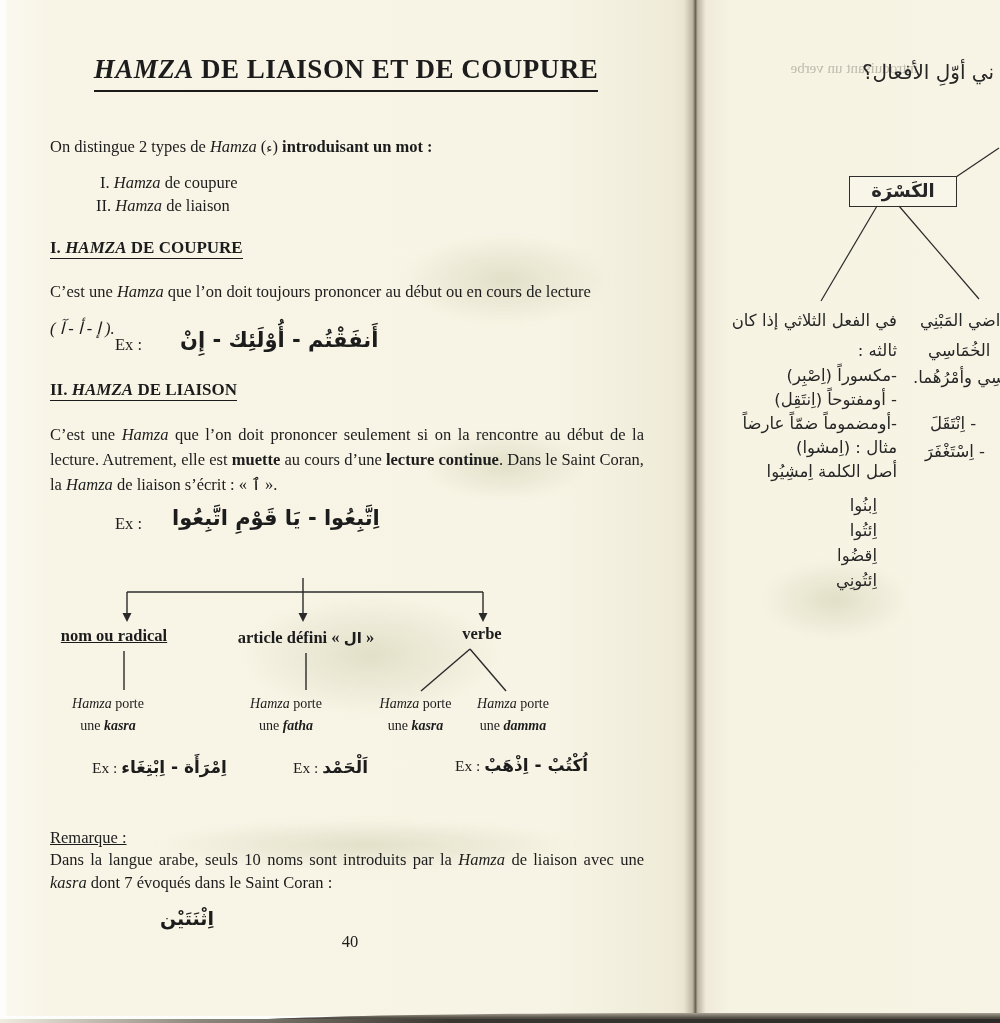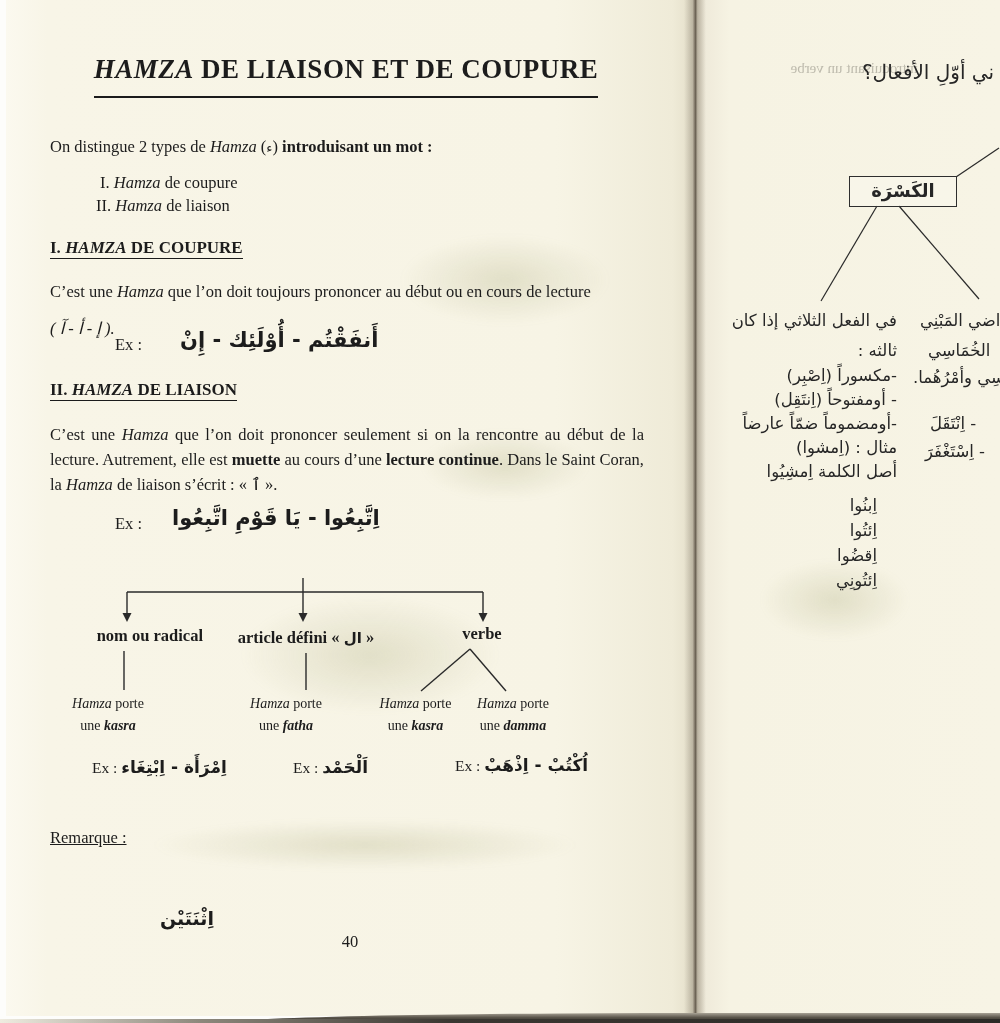--- a/index.html
+++ b/index.html
@@ -15,21 +15,21 @@
   .abs{position:absolute;}
   .it{font-style:italic;}
   .b{font-weight:bold;}
   .bi{font-weight:bold;font-style:italic;}
   .u{text-decoration:underline;}
   .ar{font-family:"DejaVu Sans",sans-serif;direction:rtl;unicode-bidi:isolate;}
   .body-txt{font-size:16.5px;line-height:24px;}
   .just{text-align:justify;}
   .smudge{position:absolute;background:radial-gradient(ellipse at center,rgba(150,150,95,.22),rgba(150,150,95,0) 70%);filter:blur(3px);}
   #title-wrap{left:50px;top:54px;width:592px;text-align:center;font-size:27px;font-weight:bold;letter-spacing:.5px;}
-  #title-underline{border-bottom:2.5px solid #1b1b1b;padding-bottom:12px;}
+  #title-underline{border-bottom:2.5px solid #1b1b1b;padding-bottom:6px;}
   .sec-head{font-size:17px;font-weight:bold;}
   .sec-head .inner{border-bottom:1.7px solid #1b1b1b;padding-bottom:1px;}
   .ex-ar{font-size:21px;font-weight:bold;}
   .node-label{font-size:16.5px;font-weight:bold;white-space:nowrap;}
   .leaf{font-size:14px;text-align:center;line-height:22px;}
   .ex-row{font-size:15.5px;white-space:nowrap;}
   .ex-row .ar{font-size:17px;font-weight:bold;}
   .rp-ar{font-family:"DejaVu Sans",sans-serif;direction:rtl;font-size:16.5px;color:#262626;white-space:nowrap;}
   svg{position:absolute;left:0;top:0;pointer-events:none;}
 </style>
@@ -106,21 +106,21 @@
         <line x1="899" y1="206" x2="979" y2="299"></line>
       </g>
     </g>
     <g fill="#2a2a2a" stroke="none">
       <polygon points="122.5,613 131.5,613 127,622"></polygon>
       <polygon points="298.5,613 307.5,613 303,622"></polygon>
       <polygon points="478.5,613 487.5,613 483,622"></polygon>
     </g>
   </svg>
 
-  <div class="abs node-label" style="left:55px;top:626px;width:148px;text-align:right;"><span>nom ou radical</span></div>
+  <div class="abs node-label" style="left:40px;top:626px;width:148px;text-align:center;text-decoration:underline;"><span>nom ou radical</span></div>
   <div class="abs node-label" style="left:226px;top:628px;width:160px;text-align:center;">
     <span>article défini « </span><span class="ar" style="font-weight:bold;font-size:15px;">ال</span><span> »</span>
   </div>
   <div class="abs node-label" style="left:432px;top:624px;width:100px;text-align:center;"><span>verbe</span></div>
 
   <div class="abs leaf" style="left:58px;top:693px;width:100px;">
     <span class="it">Hamza</span><span> porte</span><br>
     <span>une </span><span class="bi">kasra</span>
   </div>
   <div class="abs leaf" style="left:238px;top:693px;width:96px;">
@@ -140,20 +140,23 @@
     <span>Ex :</span> <span class="ar">اِمْرَأَة - اِبْتِغَاء</span>
   </div>
   <div class="abs ex-row" style="left:293px;top:757px;">
     <span>Ex :</span> <span class="ar">اَلْحَمْد</span>
   </div>
   <div class="abs ex-row" style="left:455px;top:755px;">
     <span>Ex :</span> <span class="ar">اُكْتُبْ - اِذْهَبْ</span>
   </div>
 
   <div class="abs body-txt u" style="left:50px;top:826px;"><span>Remarque :</span></div>
+  <div class="abs body-txt just" style="left:50px;top:848px;width:594px;line-height:23px;">
+    <span>Dans la langue arabe, seuls 10 noms sont introduits par la </span><span class="it">Hamza</span><span> de liaison avec une </span><span class="it">kasra</span><span> dont 7 évoqués dans le Saint Coran :</span>
+  </div>
   <div class="abs ar" style="left:160px;top:907px;font-size:19px;font-weight:bold;"><span>اِثْنَتَيْن</span></div>
 
   <div class="abs" style="left:330px;top:932px;width:40px;text-align:center;font-size:16.5px;"><span>40</span></div>
 
   <div class="abs" style="left:788px;top:60px;width:130px;font-family:'Liberation Serif',serif;font-size:15px;color:#8f8c80;opacity:.55;transform:scaleX(-1);white-space:nowrap;overflow:hidden;"><span>introduisant un verbe ?</span></div>
 
   <div class="abs rp-ar" style="left:862px;top:60px;font-size:20px;"><span>ني أوّلِ الأفعال؟</span></div>
 
   <div class="abs rp-ar" style="left:849px;top:176px;width:106px;height:26px;border:1.6px solid #2e2e2e;text-align:center;font-size:18px;font-weight:bold;padding-top:3px;background:rgba(250,248,238,.5);"><span>الكَسْرَة</span></div>
 

